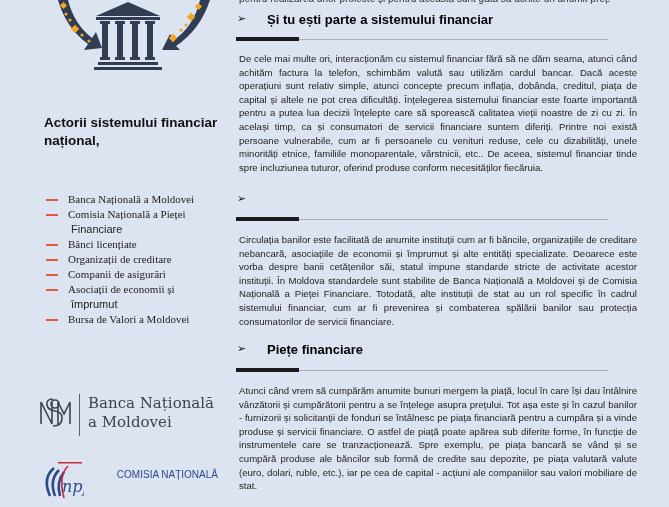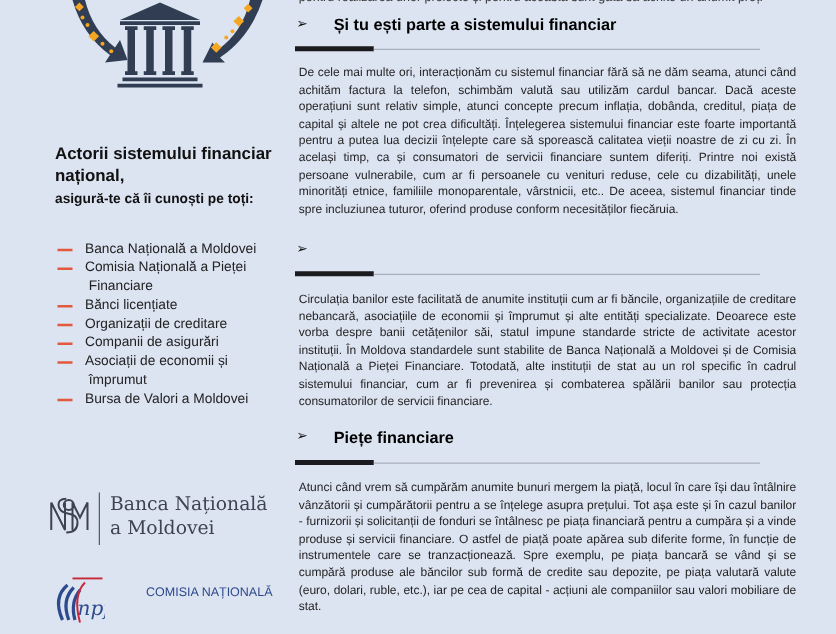--- a/index.html
+++ b/index.html
@@ -16,21 +16,21 @@
     position: absolute; left: 44px; top: 114px; width: 180px;
     font-weight: bold; font-size: 13.5px; line-height: 18px; color: #111;
   }
   .actors-sub {
     position: absolute; left: 44px; top: 153px; width: 185px;
     font-weight: bold; font-size: 11px; color: #111;
   }
   .actors-list { position: absolute; left: 44px; top: 192px; width: 185px; margin: 0; padding: 0; list-style: none; }
   .actors-list li { position: relative; padding-left: 24px; font-size: 11px; line-height: 15px; color: #222; }
   .actors-list li .dash { position: absolute; left: 2px; top: 7px; width: 12px; height: 1.5px; background: #e2593e; }
-  .actors-list li .txt { display: block; }
+  .actors-list li .txt { display: block; font-family: Liberation Serif, serif; }
   .actors-list li .cont { display: block; padding-left: 3px; }
 
   .bnm-logo { position: absolute; left: 38px; top: 392px; width: 185px; height: 48px; }
   .bnm-mark { position: absolute; left: 0; top: 4px; width: 34px; height: 34px; }
   .bnm-sep { position: absolute; left: 41px; top: 2px; width: 1px; height: 42px; background: #5a5f6e; }
   .bnm-name {
     position: absolute; left: 50px; top: 2px;
     font-family: "DejaVu Serif", serif; font-size: 15px; line-height: 19px; color: #3e4352;
   }
   .cnpf-logo { position: absolute; left: 40px; top: 460px; width: 185px; height: 45px; }
@@ -96,21 +96,20 @@
         <rect x="86" y="57" width="10" height="3"></rect>
       <rect x="101" y="21" width="10" height="3"></rect>
         <rect x="103" y="24" width="6" height="34"></rect>
         <rect x="101" y="57" width="10" height="3"></rect>
       <rect x="54" y="62" width="60" height="3"></rect>
       <rect x="50" y="67" width="68" height="3"></rect>
     </g>
   </svg>
 
   <div class="actors-title">Actorii sistemului financiar național,</div>
-  <div class="actors-sub">asigură-te că îi cunoști pe toți:</div>
 
   <ul class="actors-list">
     <li>
         <span class="dash"></span>
         <span class="txt">Banca Națională a Moldovei</span>
       </li>
     <li>
         <span class="dash"></span>
         <span class="txt">Comisia Națională a Pieței</span>
         <span class="cont">Financiare</span>

